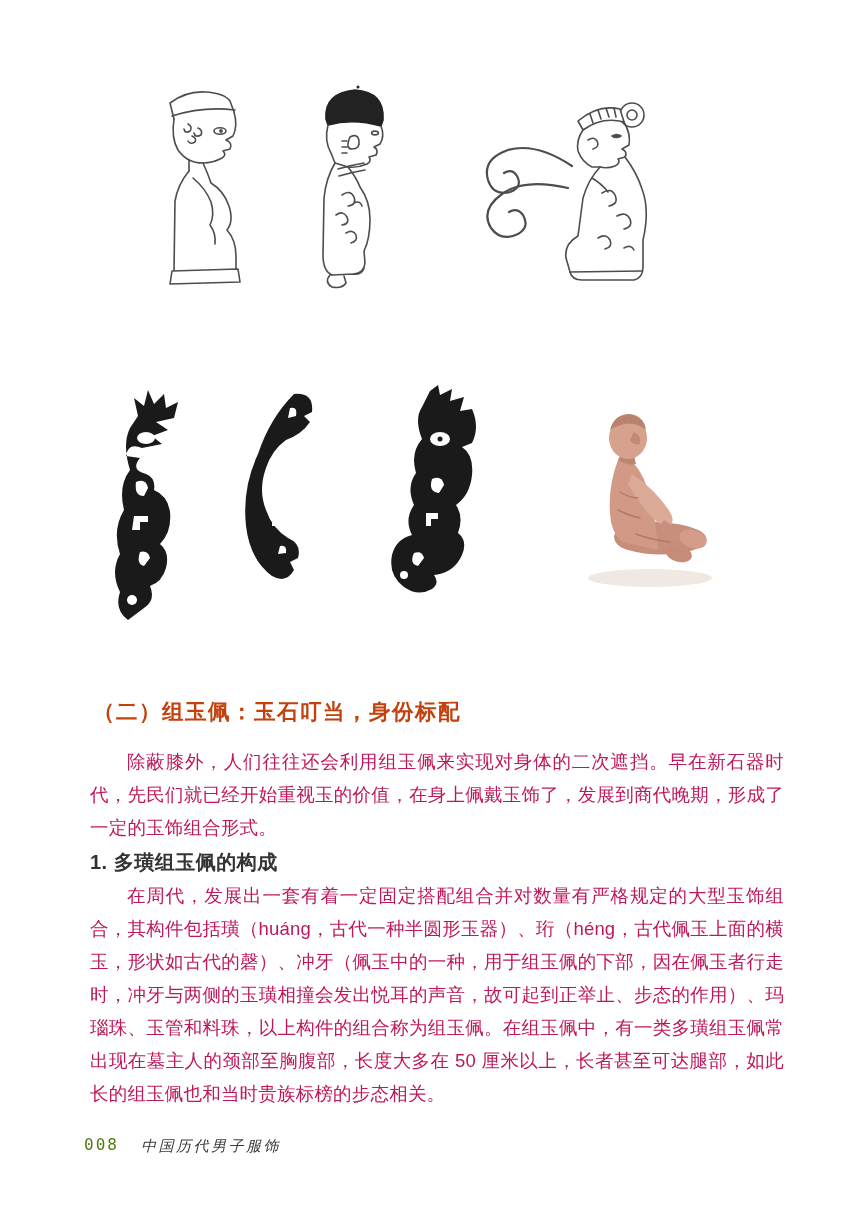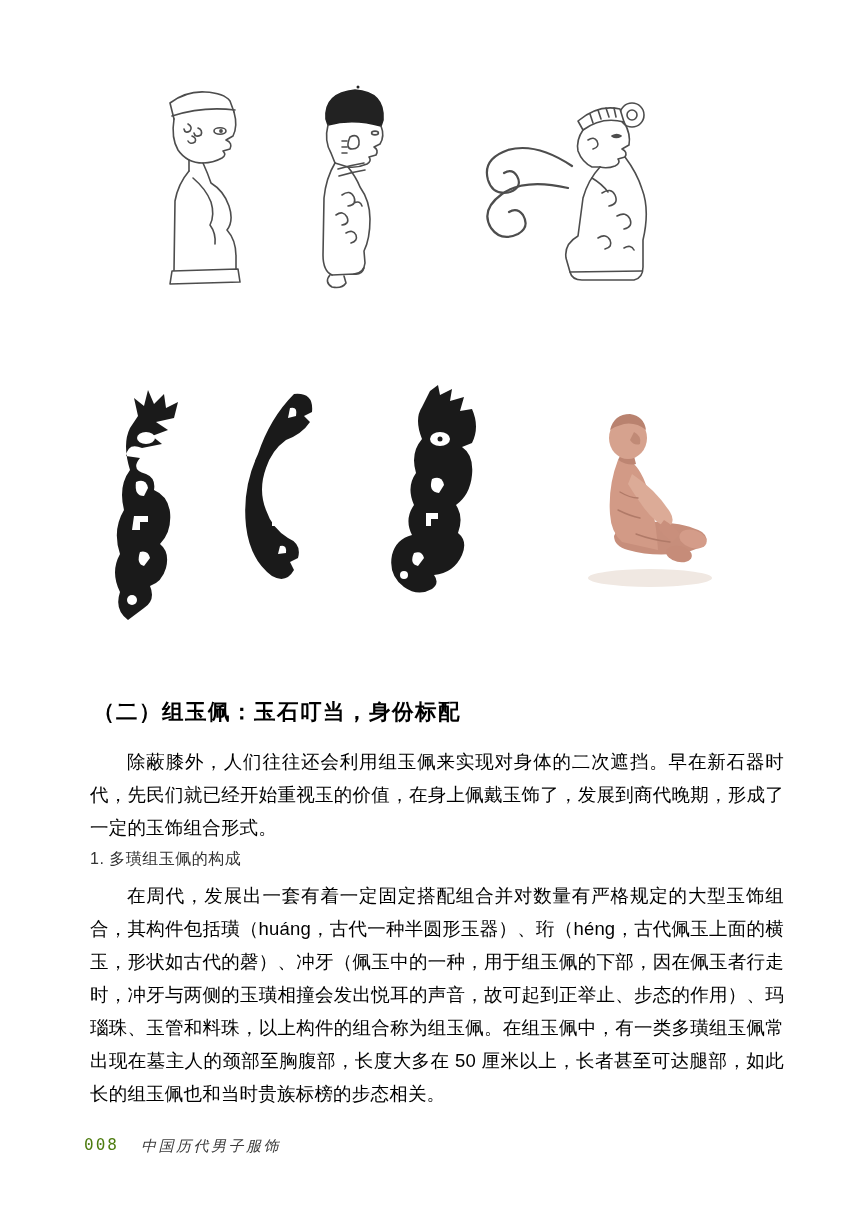--- a/index.html
+++ b/index.html
@@ -6,29 +6,29 @@
   #page{
     position:relative;width:859px;height:1212px;background:#ffffff;overflow:hidden;
     font-family:"Liberation Sans","DejaVu Sans",sans-serif;color:#3f3f3f;
   }
   .abs{position:absolute;}
   .caption{
     font-size:13px;color:#3d3d3d;letter-spacing:0.5px;line-height:26px;
   }
   .caption .marker{font-size:10px;margin-right:9px;position:relative;top:-1px;color:#2e2e2e;}
   #heading{
-    left:93px;top:697px;font-size:21.5px;font-weight:bold;color:#000000;letter-spacing:1.5px;
+    left:93px;top:697px;font-size:21.5px;font-weight:bold;color:#c2410c;letter-spacing:1.5px;
   }
   .body-text{
-    left:90px;width:694px;font-size:18.5px;line-height:33px;color:#000000;
+    left:90px;width:694px;font-size:18.5px;line-height:33px;color:#be185d;
     text-align:justify;text-justify:inter-ideograph;letter-spacing:0.2px;
   }
   .indent{text-indent:2em;}
   #subheading{
-    left:90px;top:849px;font-size:16px;font-weight:normal;color:#333333;letter-spacing:0.5px;
+    left:90px;top:849px;font-size:20px;font-weight:bold;color:#333333;letter-spacing:0.5px;
   }
   #footer-page-number{
     left:84px;top:1135px;font-size:16px;color:#4d7c0f;letter-spacing:2px;
     font-family:"DejaVu Sans Mono","Liberation Mono",monospace;
   }
   #footer-book-title{
     left:141px;top:1137px;font-size:15px;color:#3a3a3a;letter-spacing:2.5px;
     font-style:italic;font-family:"Liberation Serif","DejaVu Serif",serif;font-weight:normal;
   }
   svg{display:block;}

